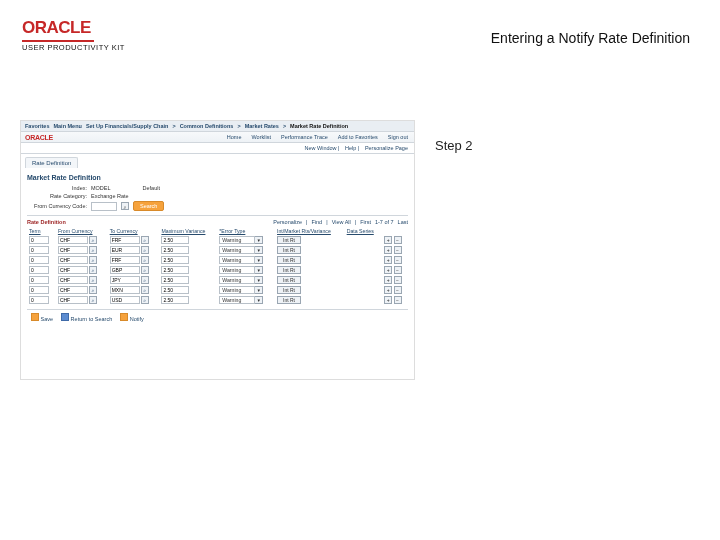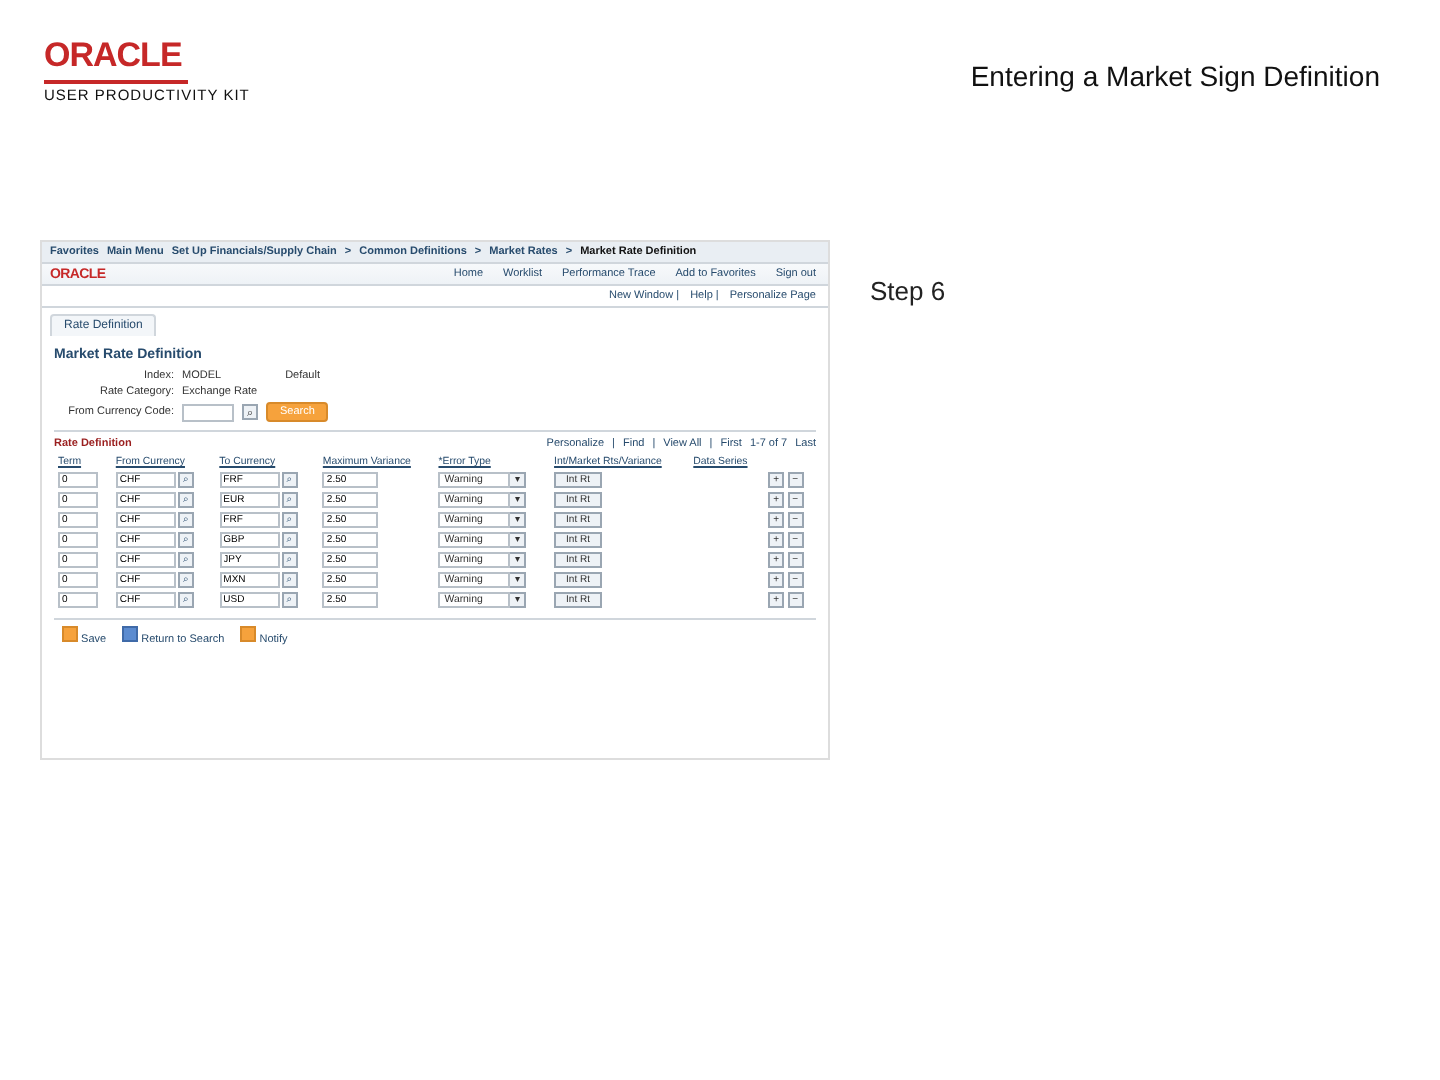--- a/index.html
+++ b/index.html
@@ -64,24 +64,24 @@
   .step p { line-height: 1.25; }
 </style>
 </head>
 <body>
 
 <div class="page">
   <div class="hdr">
     <span class="oracle-logo"><span>ORACLE</span><span class="bar"></span></span>
     <div class="upk">USER PRODUCTIVITY KIT</div>
   </div>
-  <div class="title">Entering a Market Sign Definition</div>
+  <div class="title">Entering a Notify Rate Definition</div>
 
   <div class="step">
-    <h3>Step 6</h3>
+    <h3>Step 2</h3>
   </div>
 
   <div class="shot">
     <div class="bc">
       <span class="crumb">Favorites</span>
       <span class="crumb">Main Menu</span>
       <span class="crumb">Set Up Financials/Supply Chain</span>&gt;
       <span class="crumb">Common Definitions</span>&gt;
       <span class="crumb">Market Rates</span>&gt;
       <span class="crumb sel">Market Rate Definition</span>

